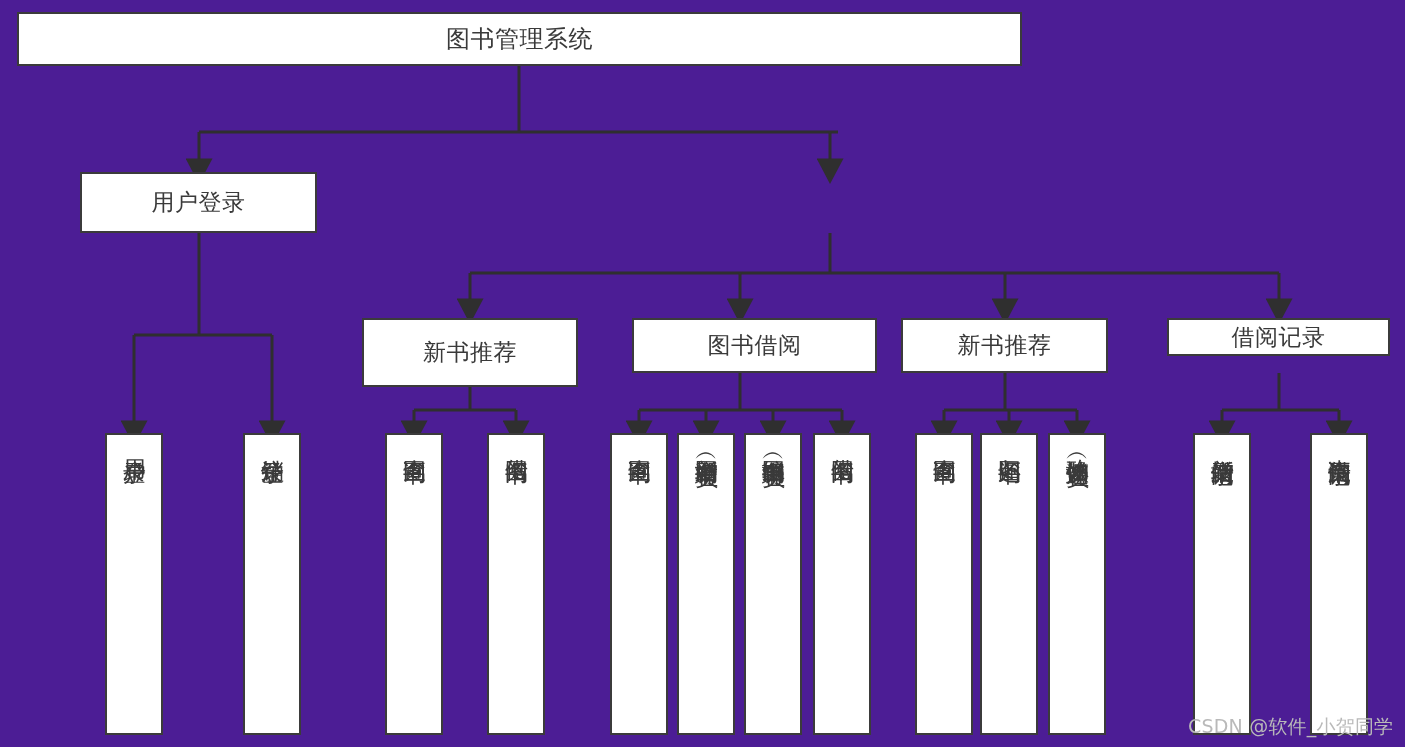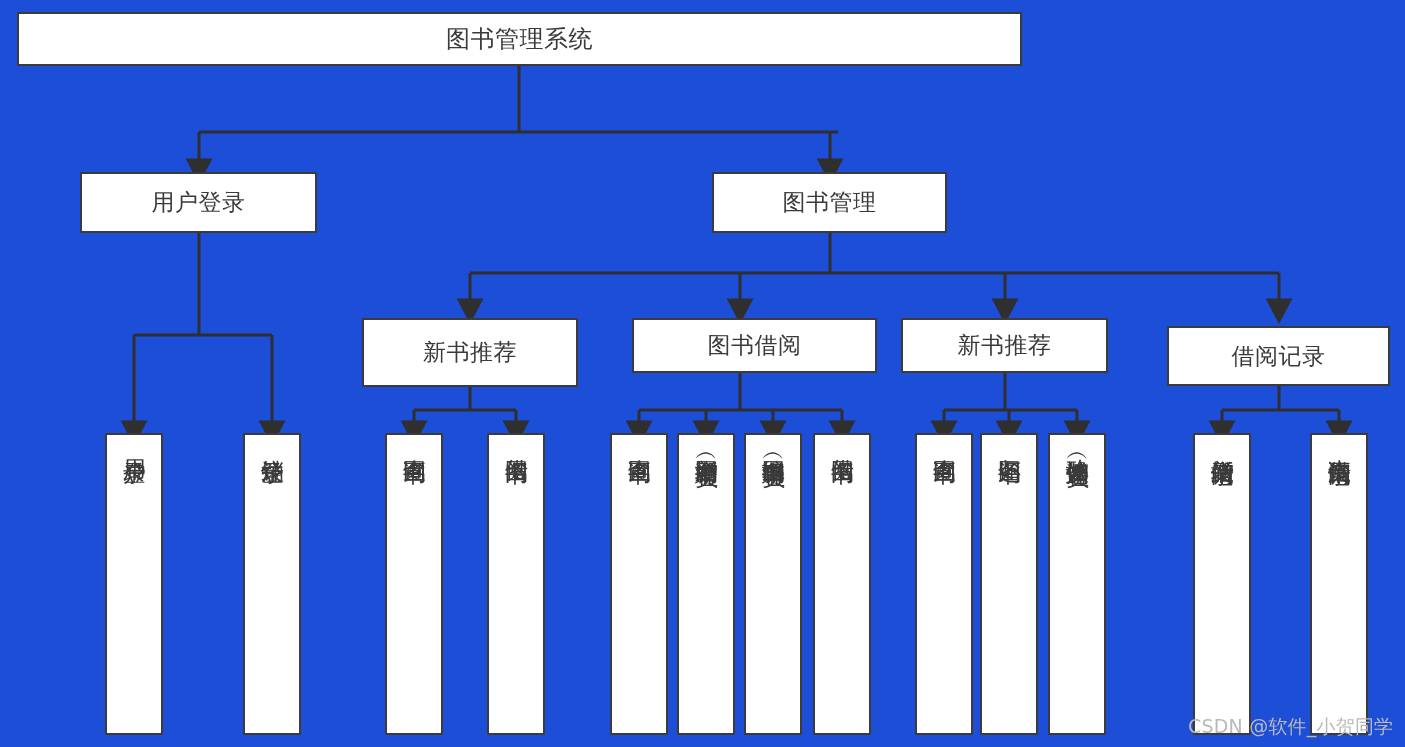--- a/index.html
+++ b/index.html
@@ -7,21 +7,21 @@
     padding: 0;
     background: #ffffff;
   }
   body {
     font-family: "DejaVu Sans", "Liberation Sans", sans-serif;
   }
   #stage {
     position: relative;
     width: 1405px;
     height: 747px;
-    background: #1d4ed8;
+    background: #4c1d95;
     overflow: hidden;
   }
   #wires {
     position: absolute;
     left: 0;
     top: 0;
     width: 1405px;
     height: 747px;
     pointer-events: none;
   }
@@ -124,34 +124,31 @@
     </g>
   </svg>
 
   <div class="node horizontal" id="root-node" style="left:17px; top:12px; width:1005px; height:54px;">
     <span class="label">图书管理系统</span>
   </div>
 
   <div class="node horizontal" style="left:80px; top:172px; width:237px; height:61px;">
     <span class="label">用户登录</span>
   </div>
-  <div class="node horizontal" style="left:712px; top:172px; width:235px; height:61px;">
-    <span class="label">图书管理</span>
-  </div>
 
   <div class="node horizontal" style="left:362px; top:318px; width:216px; height:69px;">
     <span class="label">新书推荐</span>
   </div>
   <div class="node horizontal" style="left:632px; top:318px; width:245px; height:55px;">
     <span class="label">图书借阅</span>
   </div>
   <div class="node horizontal" style="left:901px; top:318px; width:207px; height:55px;">
     <span class="label">新书推荐</span>
   </div>
-  <div class="node horizontal" style="left:1167px; top:318px; width:223px; height:60px;margin-top:8px;">
+  <div class="node horizontal" style="left:1167px; top:318px; width:223px; height:38px;">
     <span class="label">借阅记录</span>
   </div>
 
   <div class="node vertical" style="left:105px; top:433px; width:58px; height:302px;">
     <span class="label">用户登录</span>
   </div>
   <div class="node vertical" style="left:243px; top:433px; width:58px; height:302px;">
     <span class="label">注销登录</span>
   </div>
 

